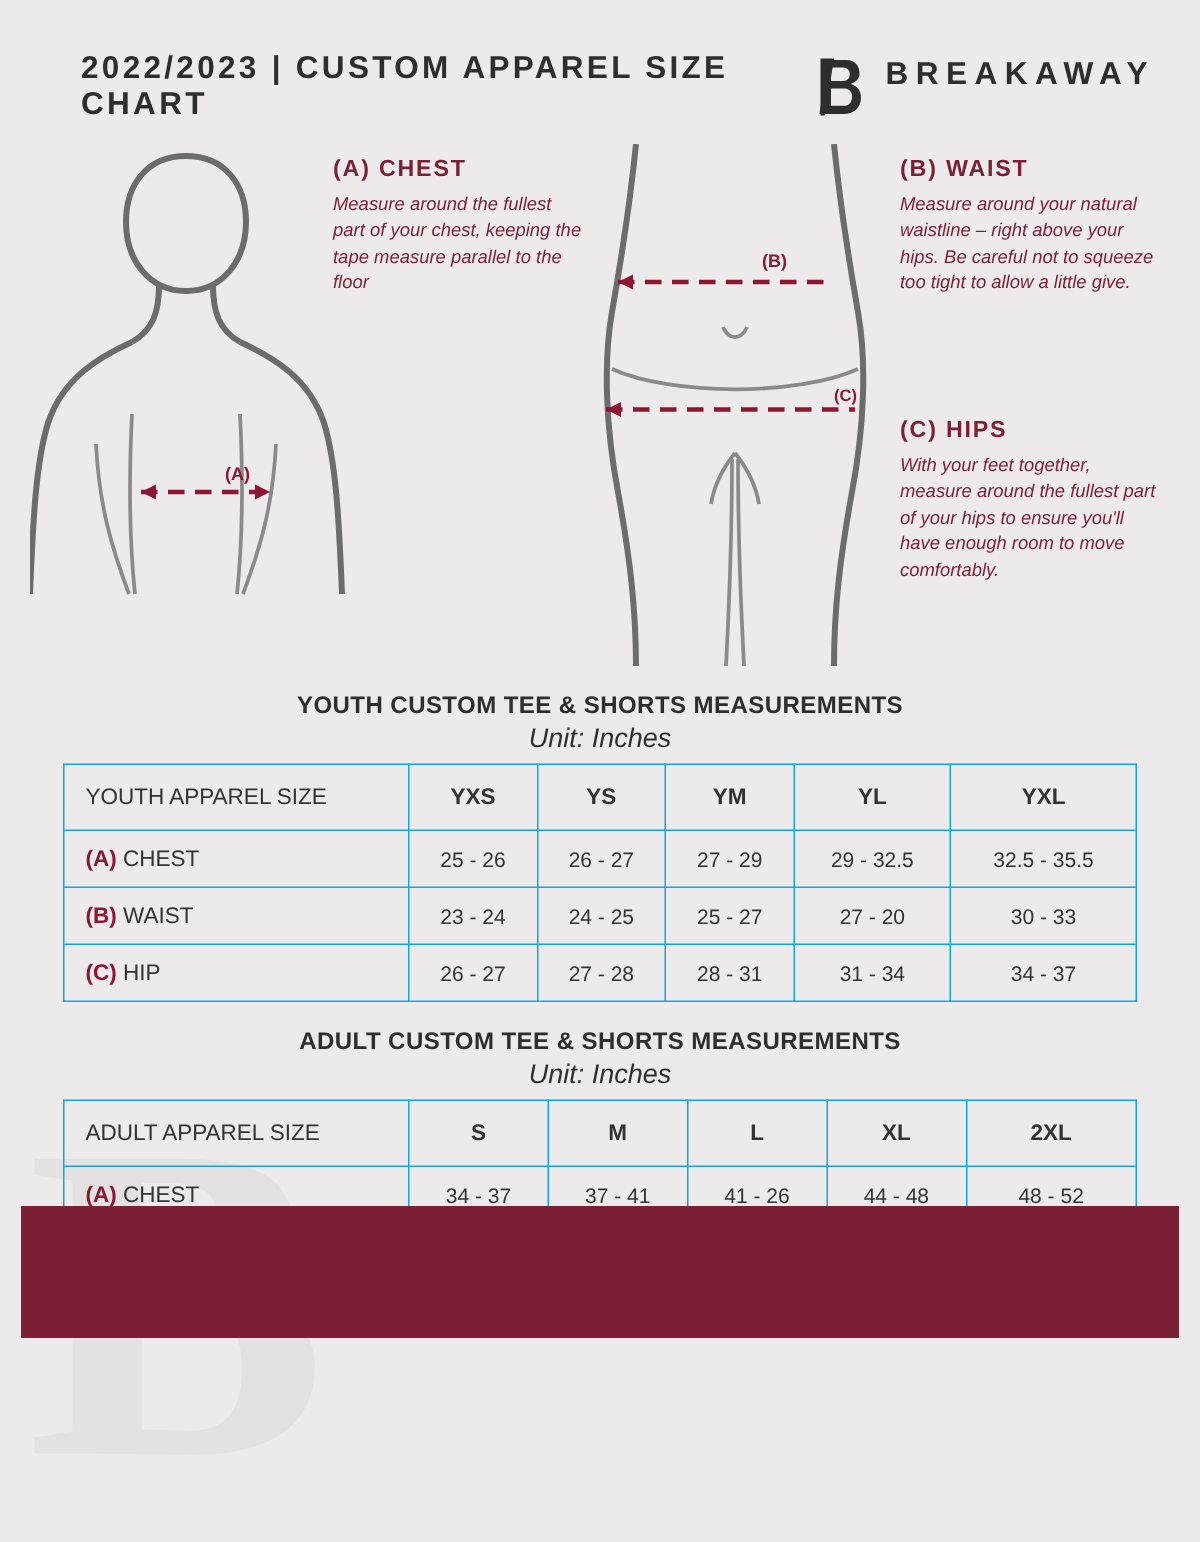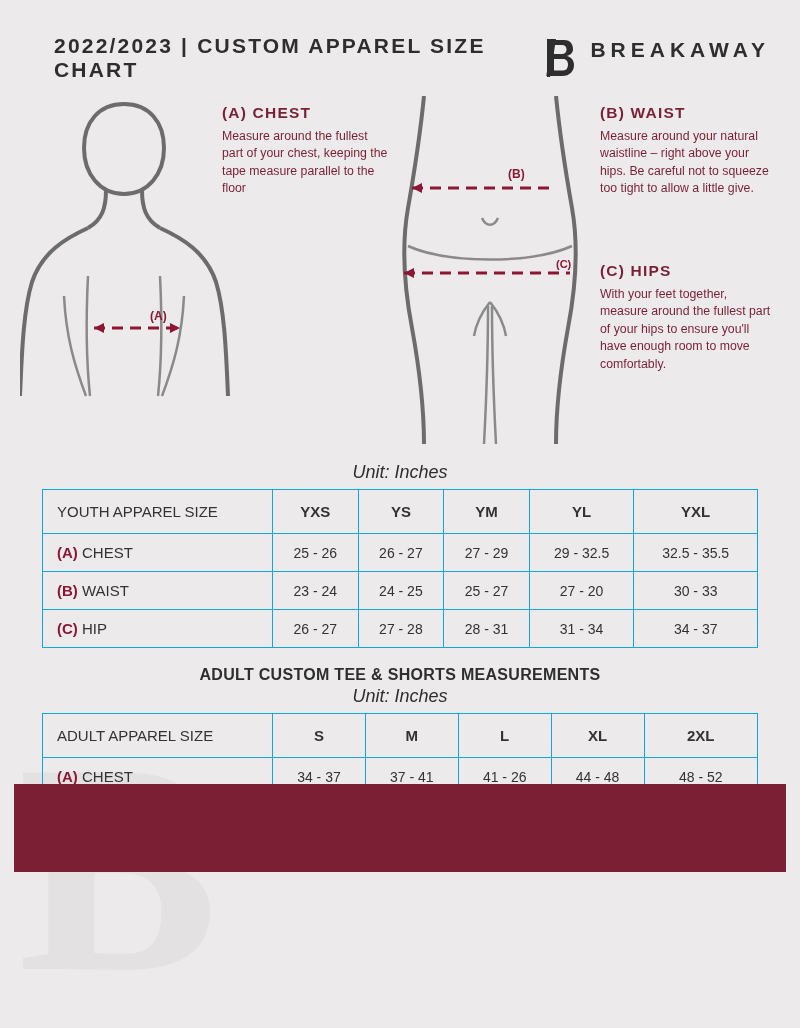--- a/index.html
+++ b/index.html
@@ -80,26 +80,27 @@
   }
   .note-title {
     font-size: 15.5px;
     font-weight: bold;
     letter-spacing: 1.2px;
     color: #7b1f35;
     margin-bottom: 6px;
   }
   .note-body {
     font-size: 12.3px;
+    font-style: italic;
     line-height: 1.42;
     color: #7b1f35;
   }
   .note-chest { left: 222px; top: 8px; width: 170px; }
   .note-waist { left: 600px; top: 8px; width: 176px; }
-  .note-hips  { left: 600px; top: 166px; width: 176px; }
+  .note-hips  { left: 600px; top: 182px; width: 176px; }
 
   
   .section { margin-top: 6px; }
   .table-title {
     text-align: center;
     font-size: 16px;
     font-weight: bold;
     letter-spacing: 0.3px;
     color: #2e2e2e;
   }
@@ -240,20 +241,21 @@
       <div class="note-title">(B) WAIST</div>
       <div class="note-body">Measure around your natural waistline – right above your hips. Be careful not to squeeze too tight to allow a little give.</div>
     </div>
     <div class="note note-hips">
       <div class="note-title">(C) HIPS</div>
       <div class="note-body">With your feet together, measure around the fullest part of your hips to ensure you'll have enough room to move comfortably.</div>
     </div>
   </div>
 
   <div class="section">
+    <div class="table-title">YOUTH CUSTOM TEE &amp; SHORTS MEASUREMENTS</div>
     <div class="table-unit">Unit: Inches</div>
     <table>
       <thead>
         <tr>
           <th class="rowhead">YOUTH APPAREL SIZE</th>
           <th>YXS</th>
           <th>YS</th>
           <th>YM</th>
           <th>YL</th>
           <th>YXL</th>

